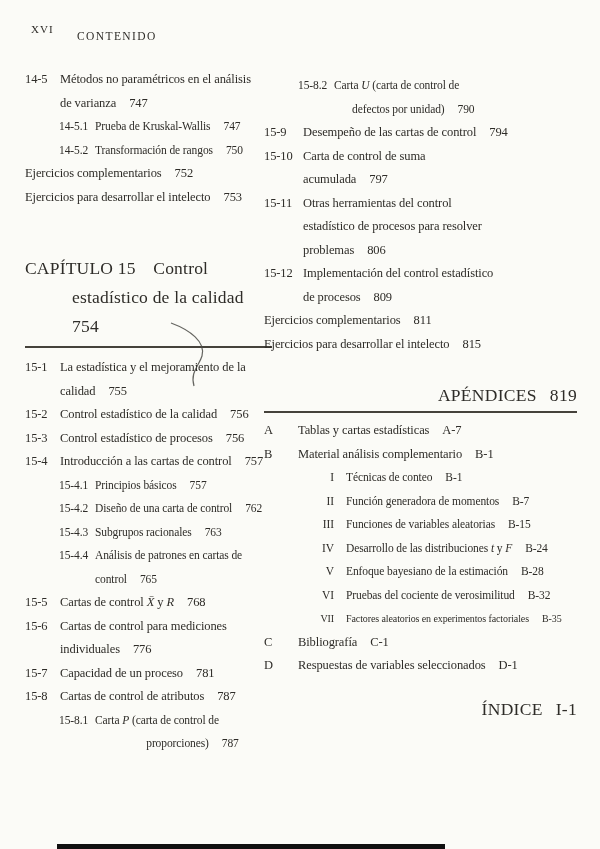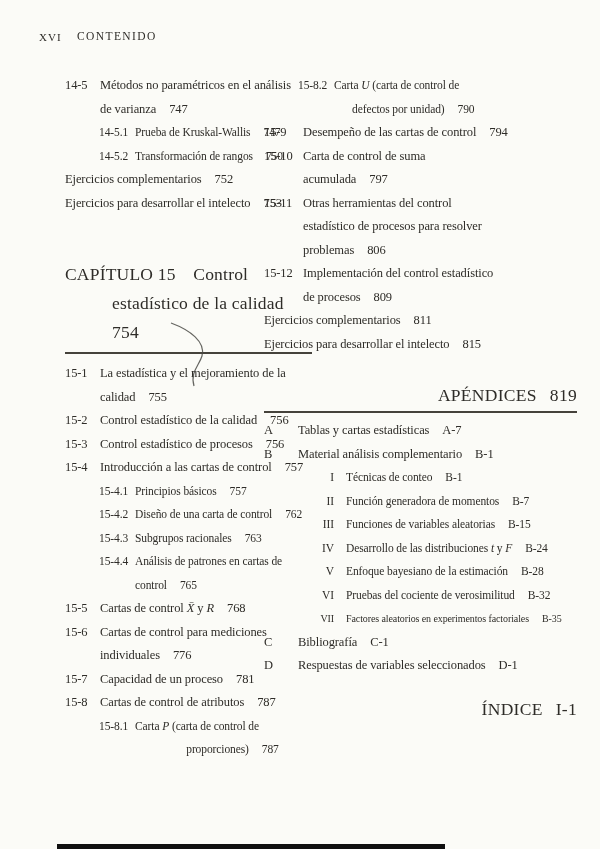--- a/index.html
+++ b/index.html
@@ -2,24 +2,24 @@
 <html><head>
 <meta charset="utf-8">
 <style>
   html,body{margin:0;padding:0;background:#e8e8e4;}
   .page{
     position:relative;width:600px;height:849px;margin:0 auto;
     background:#fbfbf7;
     font-family:"Liberation Serif","DejaVu Serif",serif;
     color:#2e2c28;overflow:hidden;
   }
-  .pagenum{position:absolute;left:31px;top:31px;font-size:11px;letter-spacing:1px;margin-left:8px;}
+  .pagenum{position:absolute;left:31px;top:23px;font-size:11px;letter-spacing:1px;}
   .doctitle{position:absolute;left:77px;top:30px;font-size:11.5px;letter-spacing:1.4px;}
   .col{position:absolute;}
-  .col-left{left:25px;top:74px;width:247px;margin-left:40px;}
+  .col-left{left:25px;top:68px;width:247px;}
   .col-right{left:264px;top:74px;width:313px;}
   .row{display:flex;line-height:23.5px;font-size:12.5px;letter-spacing:-0.1px;}
   .row .num{flex:0 0 35px;}
   .col-right .row.l0 .num{flex:0 0 39px;}
   .row .txt{flex:1;}
   .line{white-space:pre-wrap;}
   .row.sub{margin-left:34px;font-size:11.5px;}
   .row.sub .num{flex:0 0 36px;}
   .row.plain .txt{margin-left:0;}
   .row.appx .num{flex:0 0 34px;}

